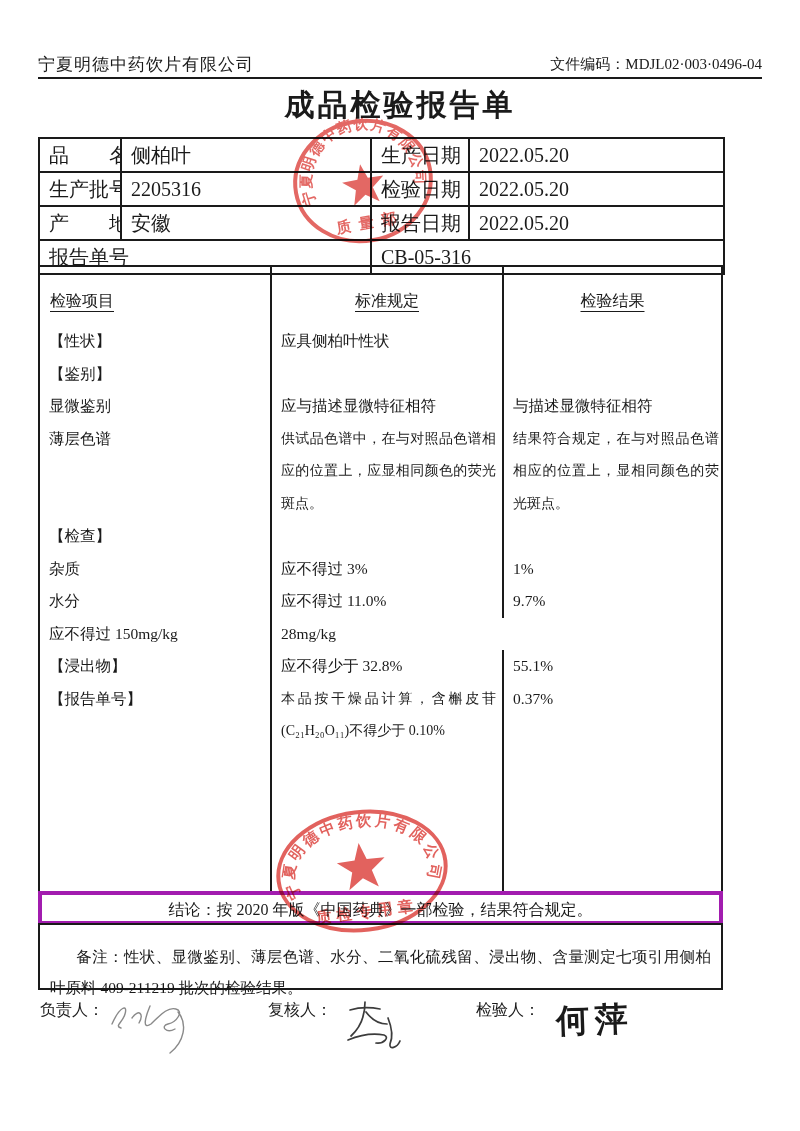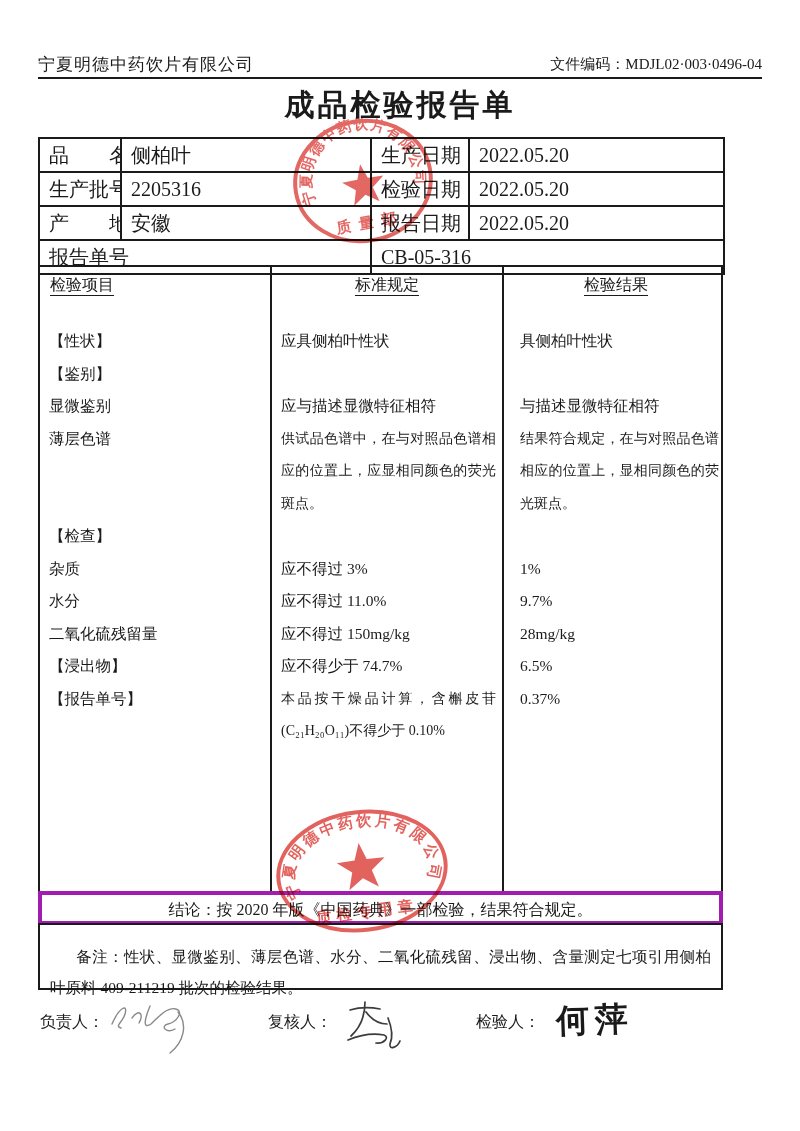--- a/index.html
+++ b/index.html
@@ -17,43 +17,43 @@
   table.info{position:absolute;left:38px;top:137px;width:685px;border-collapse:collapse;table-layout:fixed;}
   table.info td{border:2px solid #1a1a1a;height:32px;padding:0 0 0 9px;font-size:20px;line-height:30px;
                 white-space:nowrap;overflow:hidden;}
 
   
   .main{left:38px;top:265px;width:685px;height:628px;border:2px solid #1a1a1a;
         display:flex;flex-direction:column;box-sizing:border-box;}
   .mrow{display:flex;flex:none;}
   .mrow .c1{width:232px;border-right:2px solid #1a1a1a;box-sizing:border-box;padding-left:9px;}
   .mrow .c2{width:232px;border-right:2px solid #1a1a1a;box-sizing:border-box;padding-left:9px;}
-  .mrow .c3{flex:1;padding-left:9px;margin-left:7px;}
+  .mrow .c3{flex:1;padding-left:9px;}
   .mhead{height:40px;font-size:16px;}
   .mhead .c2,.mhead .c3{text-align:center;padding-left:0;}
-  .mhead span{text-decoration:underline;text-underline-offset:5px;display:inline-block;padding-top:8px;}
+  .mhead span{text-decoration:underline;text-underline-offset:5px;display:inline-block;padding-top:24px;}
   .mhead .c1 span{margin-left:1px;}
   .spacer{height:18px;}
   .line{height:32.5px;font-size:15.5px;line-height:32.5px;}
   .tall3{height:97.5px;}
   .tall2{height:65px;}
   .tall3 .c1,.tall2 .c1{font-size:15.5px;line-height:32.5px;}
   .para{font-size:14px;line-height:32.5px;text-align:justify;padding-right:6px;}
   .c3 .para{padding-right:2px;}
   .filler{flex:1;}
 
   
   .conclusion{left:38px;top:891px;width:685px;height:34px;border:4px solid #a21caf;box-sizing:border-box;
               text-align:center;font-size:16px;line-height:30px;}
   .remarks{left:38px;top:923px;width:685px;height:67px;border:2px solid #1a1a1a;box-sizing:border-box;
            font-size:15.5px;line-height:31px;padding:16px 10px 0 10px;text-indent:1.7em;text-align:justify;}
 
   
   .sigrow{left:0;top:1000px;width:800px;height:70px;}
-  .siglabel{position:absolute;font-size:16px;top:12px;font-family:Liberation Mono, monospace;}
+  .siglabel{position:absolute;font-size:16px;top:0;font-family:Liberation Mono, monospace;}
   .signame{position:absolute;font-size:33px;font-weight:bold;top:-2px;transform:rotate(-2deg);
            letter-spacing:6px;font-family:"Liberation Serif",serif;}
   svg.scribble{position:absolute;}
 
   
   .stamps{position:absolute;left:0;top:0;mix-blend-mode:multiply;pointer-events:none;}
   .stamps text{font-family:"Liberation Serif","DejaVu Serif",serif;font-weight:bold;}
 </style>
 </head>
 <body>
@@ -104,21 +104,20 @@
   </div>
   <div class="mrow spacer">
       <div class="c1"></div>
       <div class="c2"></div>
       <div class="c3"></div>
     </div>
 
   <div class="mrow line">
     <div class="c1">【性状】</div>
     <div class="c2">应具侧柏叶性状</div>
-    <div class="c3">具侧柏叶性状</div>
   </div>
   <div class="mrow line">
     <div class="c1">【鉴别】</div>
     <div class="c2"></div>
     <div class="c3"></div>
   </div>
   <div class="mrow line">
     <div class="c1">显微鉴别</div>
     <div class="c2">应与描述显微特征相符</div>
     <div class="c3">与描述显微特征相符</div>
@@ -141,28 +140,27 @@
     <div class="c1">杂质</div>
     <div class="c2">应不得过 3%</div>
     <div class="c3">1%</div>
   </div>
   <div class="mrow line">
     <div class="c1">水分</div>
     <div class="c2">应不得过 11.0%</div>
     <div class="c3">9.7%</div>
   </div>
   <div class="mrow line">
-    <div class="c1">二氧化硫残留量</div>
     <div class="c2">应不得过 150mg/kg</div>
     <div class="c3">28mg/kg</div>
   </div>
   <div class="mrow line">
     <div class="c1">【浸出物】</div>
-    <div class="c2">应不得少于 74.7%</div>
-    <div class="c3">6.5%</div>
+    <div class="c2">应不得少于 32.8%</div>
+    <div class="c3">55.1%</div>
   </div>
   <div class="mrow tall2">
     <div class="c1">【报告单号】</div>
     <div class="c2">
         <div class="para">本品按干燥品计算，含槲皮苷(C₂₁H₂₀O₁₁)不得少于 0.10%</div>
       </div>
     <div class="c3" style="font-size:15.5px;line-height:32.5px;">0.37%</div>
   </div>
   <div class="mrow filler">
       <div class="c1"></div>

